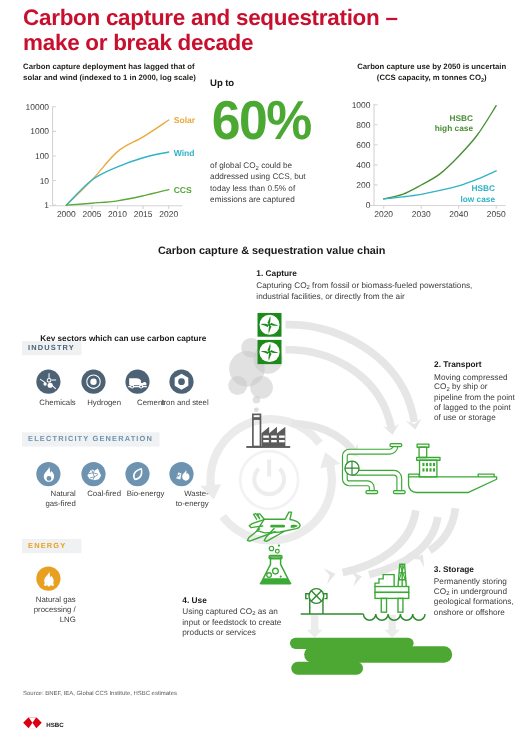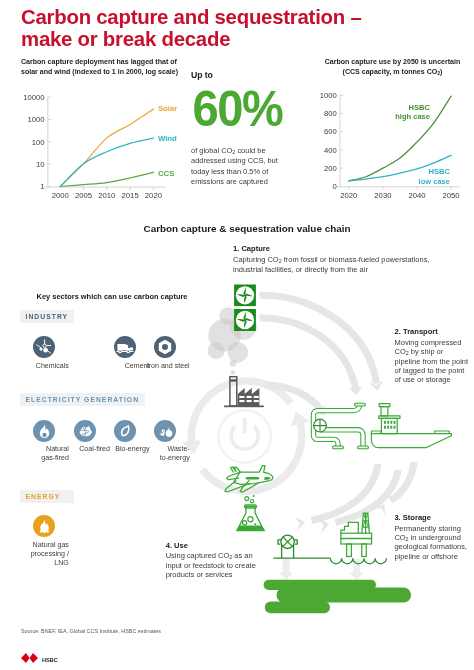--- a/index.html
+++ b/index.html
@@ -22,21 +22,21 @@
   #stat{left:191px;top:71px;width:112px;text-align:left;}
   #stat .kicker{font-size:8.7px;font-weight:bold;color:#1a1a1a;letter-spacing:-0.1px;line-height:9px;}
   #stat .big{font-size:50px;font-weight:bold;color:#4ba832;line-height:40px;margin-top:9px;letter-spacing:-1.5px;
              transform:scaleX(0.94) translateX(-2px);transform-origin:50% 50%;}
   #stat .body{font-size:7.45px;line-height:10.45px;color:#3c3c3b;margin-top:17px;white-space:nowrap;}
 
   
   #chain-heading{left:0;top:223.2px;width:494px;text-align:center;font-size:9.9px;font-weight:bold;color:#1a1a1a;}
 
   
-  #sectors-heading{left:21.6px;top:292px;font-size:7.45px;font-weight:bold;color:#1a1a1a;white-space:nowrap;padding-left:15px;}
+  #sectors-heading{left:21.6px;top:303px;font-size:7.45px;font-weight:bold;color:#1a1a1a;white-space:nowrap;padding-left:15px;}
   .grp-badge{position:absolute;background:#eff1f3;height:13.2px;line-height:13.4px;box-sizing:border-box;
              font-size:6.75px;font-weight:bold;letter-spacing:1.05px;padding:0 5.6px;min-width:54px;}
   .sector-item{position:absolute;width:50px;text-align:right;}
   .sector-circle{width:22px;height:22px;border-radius:50%;margin:0 auto;position:relative;}
   .sector-circle svg{position:absolute;left:0;top:0;}
   .sector-label{font-size:7.1px;line-height:9.1px;color:#3c3c3b;margin-top:3.4px;white-space:nowrap;}
 
   
   .step-title{font-size:7.55px;font-weight:bold;color:#1a1a1a;line-height:9.3px;white-space:nowrap;}
   .step-body{font-size:7.48px;line-height:9.35px;color:#3c3c3b;white-space:nowrap;margin-top:1.5px;}
@@ -146,20 +146,29 @@
               <path d="M3.4 8.6 8.2 11.9"></path>
               <path d="M14.2 14.4 17.8 17.5"></path>
             </g>
             <circle cx="11.6" cy="9.7" r="1.7" fill="none" stroke="#fff" stroke-width="0.95"></circle>
             <circle cx="8.0" cy="13.1" r="1.55" fill="#fff"></circle>
             <circle cx="12.6" cy="14.2" r="2.35" fill="#fff"></circle>
           </svg>
         </div>
         <div class="sector-label">Chemicals</div>
       </div>
+      <div class="sector-item abs" style="left:60px;top:336.2px;">
+        <div class="sector-circle" style="background:#4d6275;">
+          <svg width="22" height="22" viewBox="0 0 22 22">
+            <circle cx="11" cy="11" r="6.1" fill="none" stroke="#fff" stroke-width="1.0"></circle>
+            <circle cx="11" cy="11" r="2.9" fill="#fff"></circle>
+          </svg>
+        </div>
+        <div class="sector-label">Hydrogen</div>
+      </div>
       <div class="sector-item abs" style="left:99.5px;top:336.2px;">
         <div class="sector-circle" style="background:#4d6275;">
           <svg width="22" height="22" viewBox="0 0 22 22">
             <g fill="#fff">
               <path d="M3.4 7.9h6.8c1.6 0 3 .7 4 1.9l1.1 1.4h2.2c.9 0 1.6.7 1.6 1.6v1.4H3.4z"></path>
               <path d="M2.6 14.9h16.8v1.1H2.6z"></path>
               <circle cx="6.1" cy="15.4" r="1.85"></circle>
               <circle cx="14.3" cy="15.4" r="1.85"></circle>
             </g>
             <circle cx="15.3" cy="11" r="1.25" fill="#4d6275"></circle>
@@ -413,21 +422,21 @@
           <div>of lagged to the point</div>
           <div>of use or storage</div>
         </div>
       </div>
       <div class="abs" style="left:394.4px;top:512.8px;">
         <div class="step-title">3. Storage</div>
         <div class="step-body">
           <div>Permanently storing</div>
           <div>CO<sub>2</sub> in underground</div>
           <div>geological formations,</div>
-          <div>pipeline or offshore</div>
+          <div>onshore or offshore</div>
         </div>
       </div>
       <div class="abs" style="right:218.2px;top:540.7px;">
         <div class="step-title">4. Use</div>
         <div class="step-body">
           <div>Using captured CO<sub>2</sub> as an</div>
           <div>input or feedstock to create</div>
           <div>products or services</div>
         </div>
       </div>

